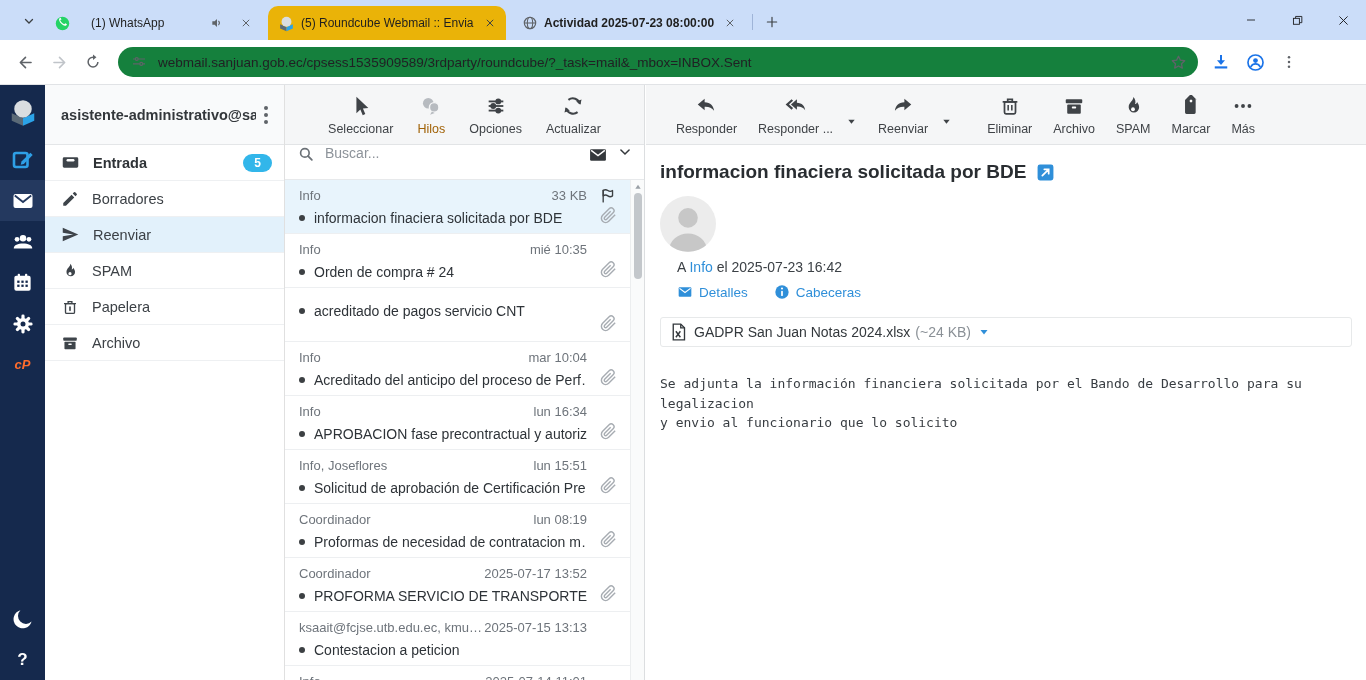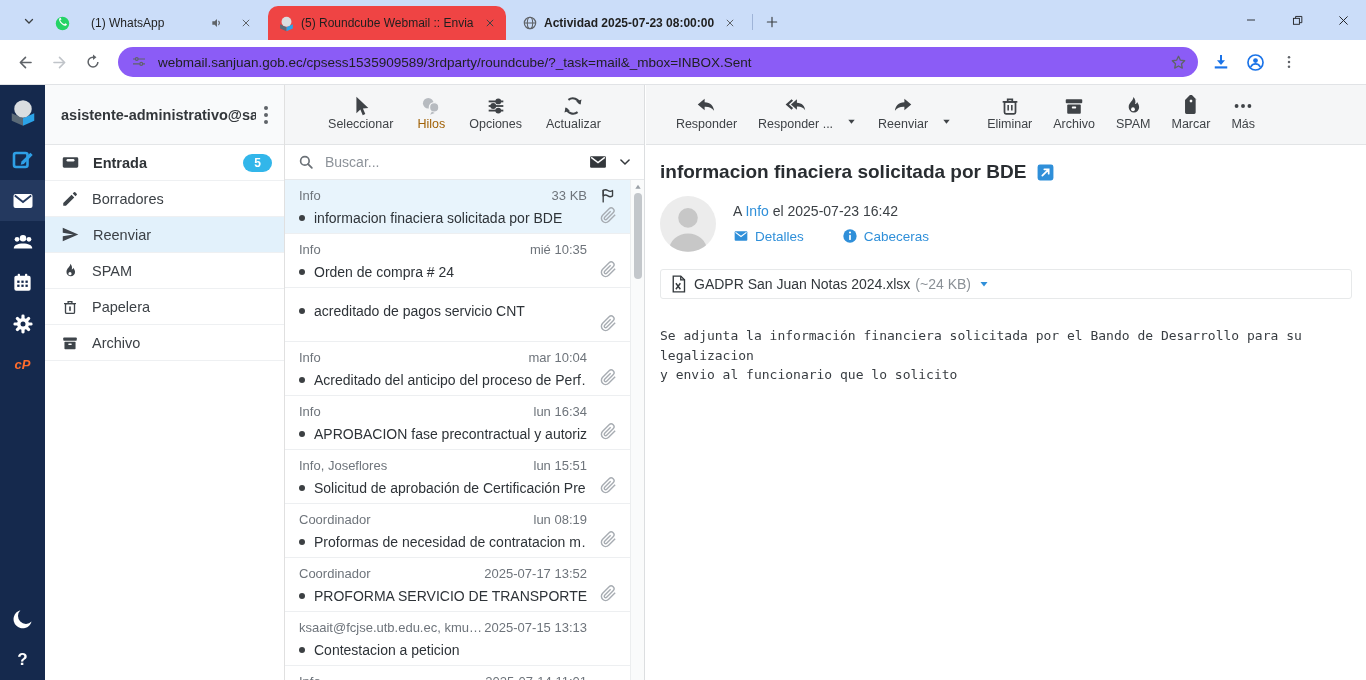--- a/index.html
+++ b/index.html
@@ -4,34 +4,34 @@
 <style>
   * { margin:0; padding:0; box-sizing:border-box; }
   html,body { width:1366px; height:680px; overflow:hidden; }
   body { font-family:"Liberation Sans", sans-serif; background:#fff; }
   #screen { position:relative; width:1366px; height:680px; overflow:hidden; background:#fff; }
 
   
   .titlebar { position:absolute; top:0; left:0; width:1366px; height:40px; background:#cbddf9; }
   .tab-search-btn { position:absolute; left:16px; top:10px; width:26px; height:22px; border-radius:8px; display:flex; align-items:center; justify-content:center; }
   .tab { position:absolute; top:6px; height:34px; border-radius:10px 10px 0 0; display:flex; align-items:center; padding:0 8px 0 10px; font-size:12px; color:#1f1f1f; }
-  .tab.active { background:#ef4444; }
+  .tab.active { background:#eab308; }
   .tab .tlabel { flex:1; white-space:nowrap; overflow:hidden; margin:0 6px; }
   .tab svg.fav { flex:none; }
   .tab-close { flex:none; width:16px; height:16px; display:flex; align-items:center; justify-content:center; border-radius:50%; }
   .tab-divider { position:absolute; top:14px; left:752px; width:1px; height:16px; background:#9fb4d8; }
   .newtab-btn { position:absolute; left:760px; top:10px; width:24px; height:24px; display:flex; align-items:center; justify-content:center; color:#3c4043; font-size:18px; }
   .win-controls { position:absolute; right:0; top:0; height:40px; display:flex; }
   .win-btn { width:46px; height:40px; display:flex; align-items:center; justify-content:center; }
 
   
   .navbar { position:absolute; top:40px; left:0; width:1366px; height:45px; background:#fff; border-bottom:1px solid #e1e3e6; display:flex; align-items:center; }
   .nav-icon { width:34px; height:34px; display:flex; align-items:center; justify-content:center; border-radius:50%; flex:none; }
   .nav-back { margin-left:8px; }
-  .url-pill { margin-left:8px; width:1080px; height:30px; background:#8b5cf6; border-radius:15px; display:flex; align-items:center; padding:0 10px 0 12px; }
+  .url-pill { margin-left:8px; width:1080px; height:30px; background:#15803d; border-radius:15px; display:flex; align-items:center; padding:0 10px 0 12px; }
   .url-text { flex:1; font-size:13.5px; color:#202124; white-space:nowrap; overflow:hidden; margin-left:10px; }
   .nav-right { display:flex; align-items:center; margin-left:6px; }
 
   
   .app { position:absolute; top:85px; left:0; width:1366px; height:595px; background:#fff; }
 
   
   .rail { position:absolute; left:0; top:0; width:45px; height:595px; background:#15294d; display:flex; flex-direction:column; align-items:flex-end; }
   .rail-logo { width:45px; height:54px; display:flex; align-items:center; justify-content:center; }
   .rail-item { width:45px; height:41px; display:flex; align-items:center; justify-content:center; }
@@ -49,24 +49,24 @@
   .folder-row { height:36px; display:flex; align-items:center; padding:0 12px 0 16px; border-bottom:1px solid #eef0f2; font-size:14.5px; color:#3c4146; }
   .folder-row svg { margin-right:13px; flex:none; }
   .folder-row.bold span.flabel { font-weight:bold; color:#2f3337; }
   .folder-row.selected { background:#e2f1fb; }
   .badge { margin-left:auto; background:#32b6ea; color:#fff; font-size:12px; font-weight:bold; border-radius:10px; padding:2px 11px; }
 
   
   .listpane { position:absolute; left:285px; top:0; width:360px; height:595px; background:#fff; border-right:1px solid #dcdee0; }
   .toolbar { height:60px; background:#f5f6f7; border-bottom:1px solid #e2e4e6; display:flex; align-items:flex-start; padding-top:10px; }
   .listpane .toolbar { justify-content:center; gap:24px; }
-  .tbtn { display:flex; flex-direction:column; align-items:center; font-size:12.5px; color:#3f4347; }
+  .tbtn { display:flex; flex-direction:column; align-items:center; gap:5px; font-size:12.5px; color:#3f4347; }
   .tbtn svg { width:22px; height:22px; }
   .tbtn.disabled { color:#a16207; }
-  .search-row { height:35px; border-bottom:1px solid #e7e9eb; display:flex; align-items:center; padding:0 12px; }
+  .search-row { height:35px; border-bottom:1px solid #e7e9eb; display:flex; align-items:flex-start; padding:0 12px; }
   .search-input { flex:1; border:none; outline:none; background:transparent; font-size:14px; color:#3c4146; margin-left:10px; font-family:"Liberation Sans",sans-serif; }
   .search-input::placeholder { color:#8d939a; }
   .msg-rows { position:absolute; top:95px; left:0; width:346px; height:500px; overflow:hidden; }
   .msg-row { height:54px; border-bottom:1px solid #edeff1; padding:8px 44px 0 14px; position:relative; }
   .msg-row.selected { background:#e8f4fc; }
   .m-line1 { display:flex; justify-content:space-between; font-size:13px; color:#6e747b; }
   .m-line2 { display:flex; align-items:center; margin-top:7px; }
   .m-dot { width:6px; height:6px; border-radius:50%; background:#3c4043; margin-right:9px; flex:none; }
   .m-subject { font-size:14px; color:#2e3338; white-space:nowrap; overflow:hidden; }
   .msg-row .flag { position:absolute; right:14px; top:7px; }
@@ -76,26 +76,26 @@
   .scroll-thumb { position:absolute; top:13px; left:3px; width:8px; height:86px; background:#c3c7cb; border-radius:4px; }
 
   
   .mailpane { position:absolute; left:646px; top:0; width:720px; height:595px; background:#fff; }
   .mailpane .toolbar { justify-content:flex-end; padding-right:111px; gap:21px; }
   .caret-btn { margin-top:21px; margin-left:-8px; }
   .tbtn-gap { margin-left:14px; }
   .mail-view { padding:16px 14px 0 14px; }
   .subject-line { display:flex; align-items:center; gap:10px; }
   .subject-line h1 { font-size:19px; font-weight:bold; color:#292d31; }
-  .sender-block { display:flex; margin-top:13px; }
+  .sender-block { display:flex; margin-top:13px;flex-direction:column; }
   .avatar { width:56px; height:56px; border-radius:50%; background:#ececec; overflow:hidden; flex:none; display:flex; align-items:flex-end; justify-content:center; }
   .sender-meta { margin-left:17px; padding-top:7px; }
   .meta-line { font-size:14px; color:#3c4146; }
   .meta-line a, .blue { color:#2f8fd9; text-decoration:none; }
-  .meta-links { display:flex; gap:38px; margin-top:9px; font-size:13.5px; }
+  .meta-links { display:flex; gap:26px; margin-top:9px; font-size:13.5px; }
   .meta-link { display:flex; align-items:center; gap:6px; color:#2f8fd9; }
   .attach-chip { margin-top:17px; border:1px solid #e7e9ea; border-radius:3px; padding:5px 10px; display:flex; align-items:center; font-size:14px; color:#33383c; background:#fff; }
   .attach-size { color:#8a9096; margin-left:5px; }
   .attach-name { margin-left:8px; }
   .attach-caret { margin-left:7px; }
   .mail-body { margin-top:27px; font-family:"DejaVu Sans Mono", monospace; font-size:13px; color:#383d42; line-height:19.5px; }
 
   svg { display:block; }
 </style>
 </head>

